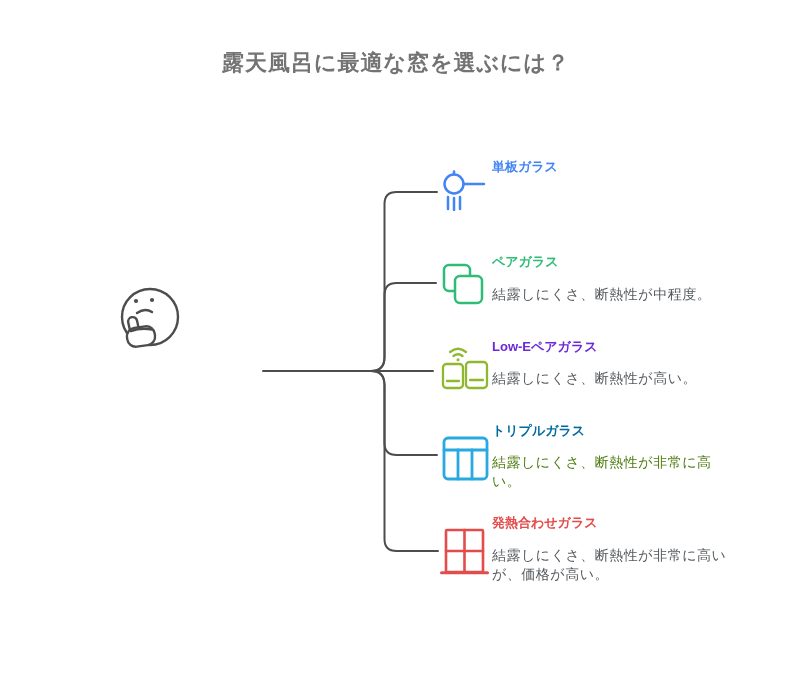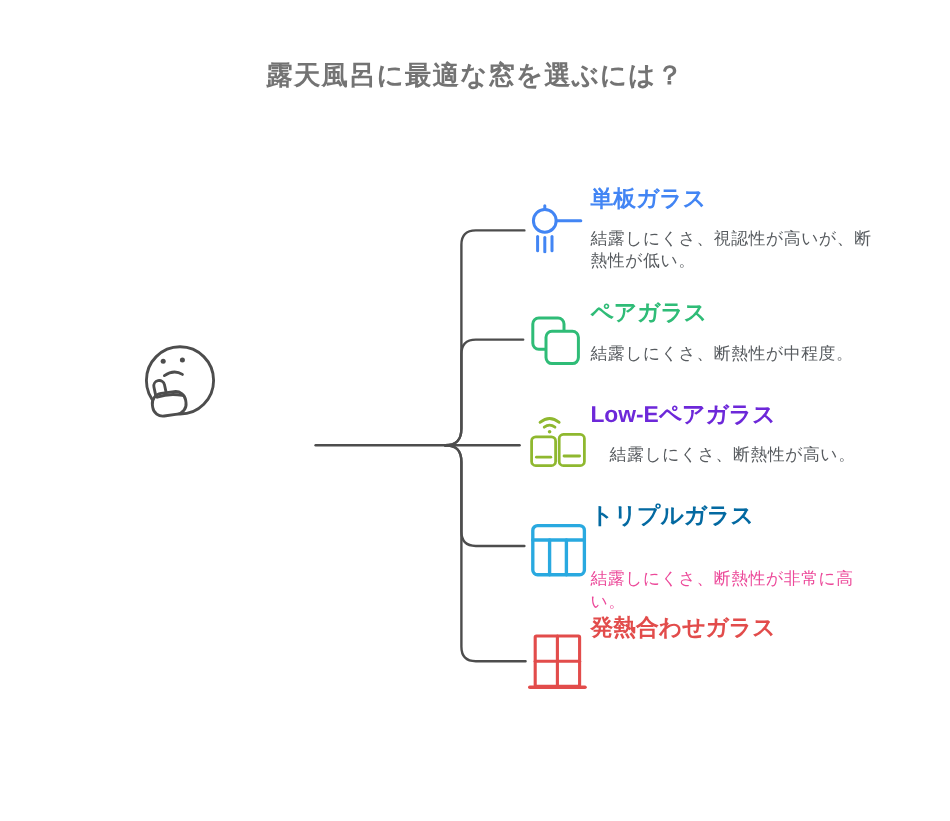--- a/index.html
+++ b/index.html
@@ -7,21 +7,21 @@
     position:relative;width:792px;height:684px;background:#fff;overflow:hidden;
     font-family:"Liberation Sans","DejaVu Sans",sans-serif;
   }
   .title{
     position:absolute;left:0;top:48px;width:792px;text-align:center;
     font-size:22px;font-weight:bold;letter-spacing:1px;
   }
   svg{display:block;}
   .abs{position:absolute;}
   .node-label{
-    position:absolute;font-size:19px;font-weight:bold;line-height:22px;white-space:nowrap;
+    position:absolute;font-size:13px;font-weight:bold;line-height:22px;white-space:nowrap;
   }
   .node-desc{
     position:absolute;font-size:14px;line-height:19px;width:262px;
     white-space:pre-line;letter-spacing:.5px;
   }
   .icon{position:absolute;}
 </style>
 </head>
 <body>
 
@@ -56,22 +56,20 @@
     <svg width="48" height="48" viewBox="0 0 48 48" fill="none" stroke="currentColor" stroke-width="2.5" stroke-linecap="round">
       <path d="M16,8.5 V11"></path>
       <circle cx="16" cy="21" r="9.5"></circle>
       <path d="M25.5,21 H46"></path>
       <path d="M10,34 V46"></path>
       <path d="M16,35 V47"></path>
       <path d="M22,34 V46"></path>
     </svg>
   </div>
   <div class="node-label" style="left: 492px; top: 156px; color: rgb(66, 133, 244);">単板ガラス</div>
-  <div class="node-desc" style="left: 492px; top: 189px; color: rgb(86, 90, 94);">結露しにくさ、視認性が高いが、断
-熱性が低い。</div>
 
   <div class="icon" style="left: 438px; top: 258px; color: rgb(47, 188, 119);">
     <svg width="48" height="48" viewBox="0 0 48 48" fill="none" stroke="currentColor" stroke-width="2.5" stroke-linejoin="round">
       <rect x="6" y="7" width="26" height="26" rx="5"></rect>
       <rect x="17" y="18" width="27" height="27" rx="5" fill="#fff"></rect>
     </svg>
   </div>
   <div class="node-label" style="left: 492px; top: 251px; color: rgb(47, 188, 119);">ペアガラス</div>
   <div class="node-desc" style="left: 492px; top: 285px; color: rgb(86, 90, 94);">結露しにくさ、断熱性が中程度。</div>
 
@@ -80,37 +78,39 @@
       <path d="M14,14 Q22,7.5 30,14"></path>
       <path d="M17.5,18 Q22,14.5 26.5,18"></path>
       <circle cx="22" cy="21.8" r="1.5" fill="currentColor" stroke="none"></circle>
       <rect x="7" y="26" width="20" height="24" rx="3.5"></rect>
       <path d="M11,43 H23"></path>
       <rect x="30" y="24" width="21" height="26" rx="3.5"></rect>
       <path d="M34,42 H47"></path>
     </svg>
   </div>
   <div class="node-label" style="left: 492px; top: 336px; color: #6d28d9;">Low-Eペアガラス</div>
-  <div class="node-desc" style="left: 492px; top: 369px; color: rgb(86, 90, 94); margin-left: 16px;">結露しにくさ、断熱性が高い。</div>
+  <div class="node-desc" style="left: 492px; top: 369px; color: rgb(86, 90, 94);">結露しにくさ、断熱性が高い。</div>
 
   <div class="icon" style="left: 441px; top: 435px; color: rgb(41, 169, 224);">
     <svg width="48" height="48" viewBox="0 0 48 48" fill="none" stroke="currentColor" stroke-width="2.8" stroke-linecap="round" stroke-linejoin="round">
       <rect x="3" y="3" width="43" height="41" rx="4"></rect>
       <path d="M3,15 H46"></path>
       <path d="M17,15 V44"></path>
       <path d="M31,15 V44"></path>
     </svg>
   </div>
   <div class="node-label" style="left: 492px; top: 420px; color: #0369a1;">トリプルガラス</div>
-  <div class="node-desc" style="left: 492px; top: 453px; color: #ec4899; margin-top: 20px;">結露しにくさ、断熱性が非常に高
+  <div class="node-desc" style="left: 492px; top: 453px; color: #4d7c0f;">結露しにくさ、断熱性が非常に高
 い。</div>
 
   <div class="icon" style="left: 440px; top: 526px; color: rgb(226, 76, 75);">
     <svg width="50" height="50" viewBox="0 0 50 50" fill="none" stroke="currentColor" stroke-width="2.6" stroke-linecap="round" stroke-linejoin="round">
       <rect x="6" y="4" width="37" height="42" rx="1"></rect>
       <path d="M24.5,4 V46"></path>
       <path d="M6,25 H43"></path>
       <path d="M1.5,46.7 H47.5" stroke-width="3"></path>
     </svg>
   </div>
   <div class="node-label" style="left: 492px; top: 513px; color: rgb(226, 76, 75); font-family: Liberation Mono, monospace;">発熱合わせガラス</div>
+  <div class="node-desc" style="left: 492px; top: 546px; color: rgb(86, 90, 94);">結露しにくさ、断熱性が非常に高い
+が、価格が高い。</div>
 
 </div>
 
 </body></html>

